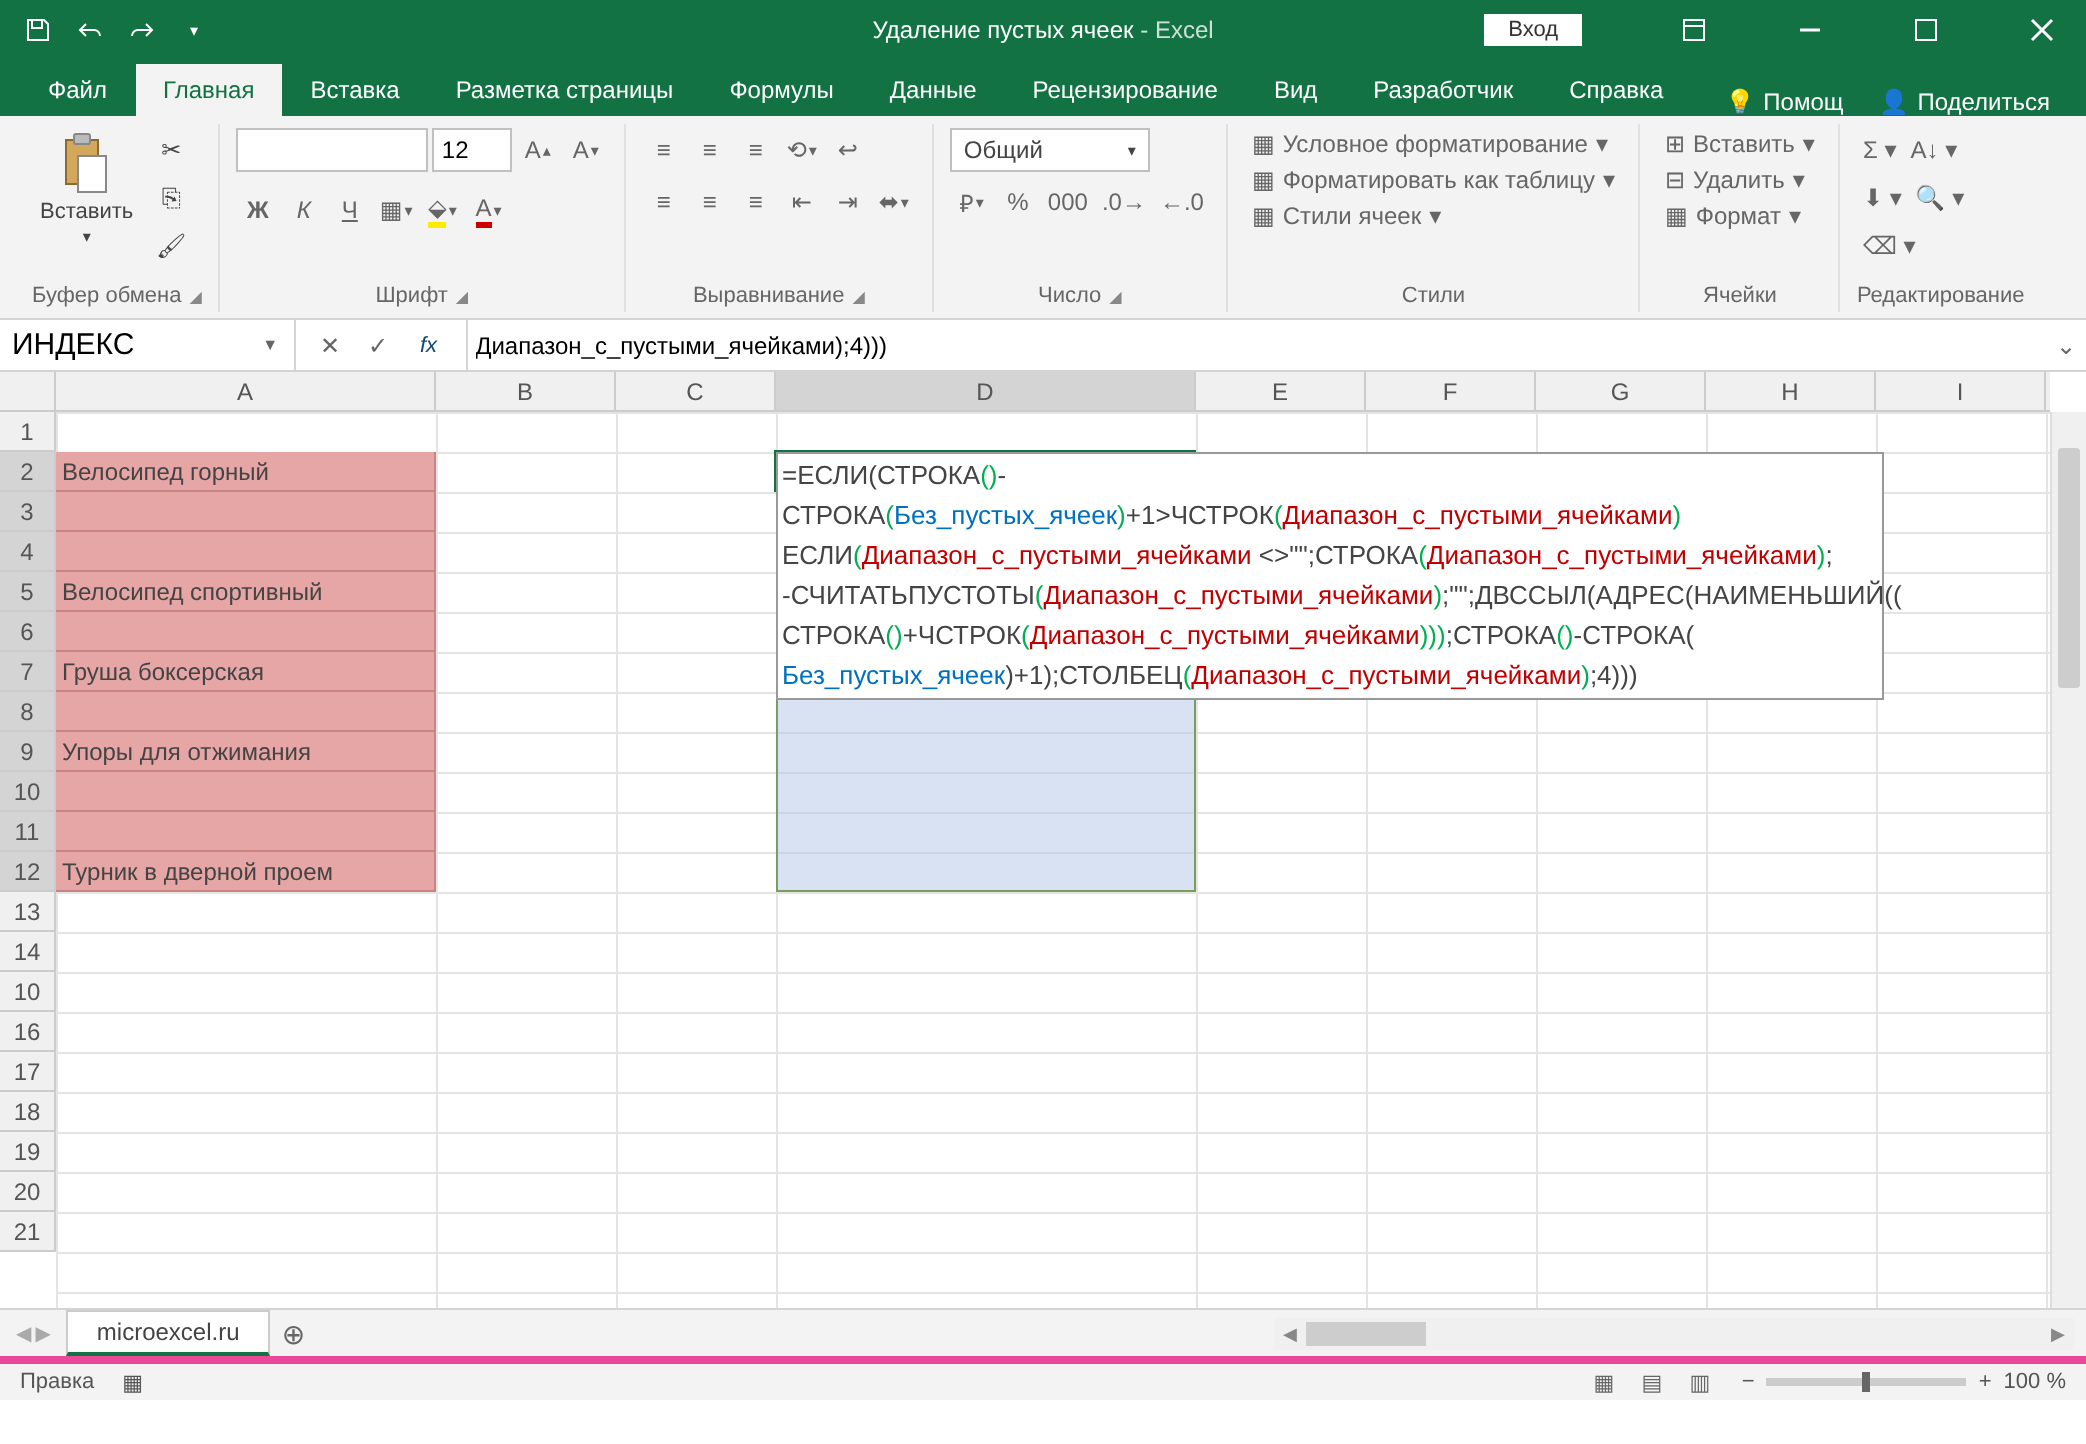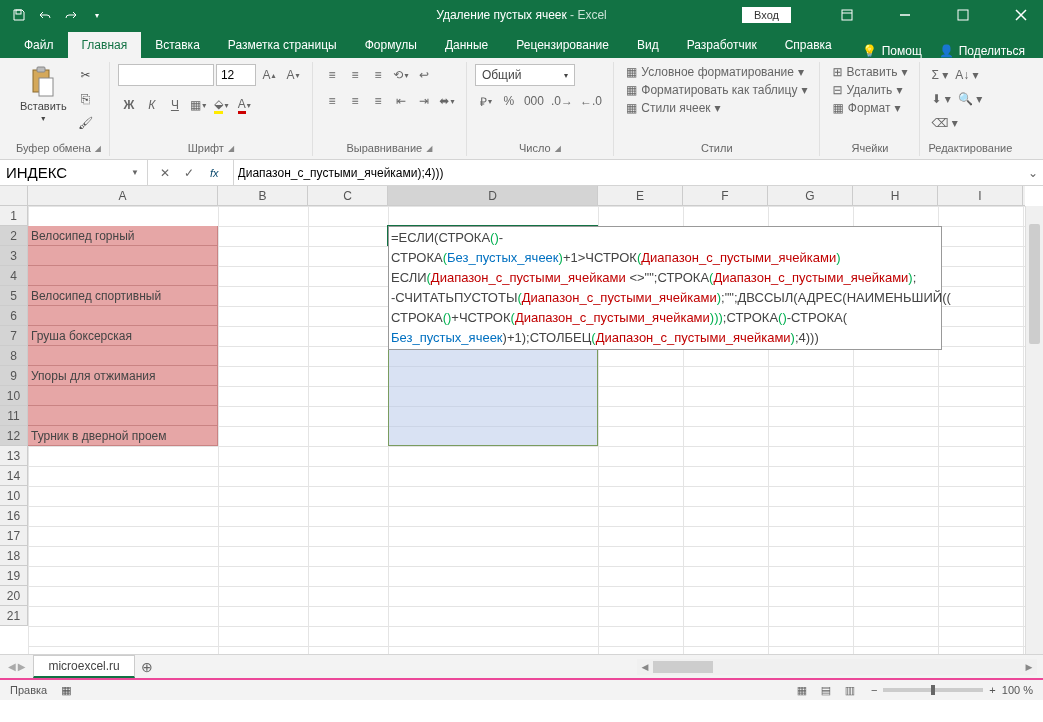--- a/index.html
+++ b/index.html
@@ -73,21 +73,21 @@
 .vthumb{position:absolute;top:18px;left:3px;right:3px;height:120px;background:#cdcdcd;border-radius:2px}
 .sheet-tabs{height:24px;border-top:1px solid #d4d4d4;display:flex;align-items:center;background:#f3f3f3}
 .st-nav{display:flex;gap:2px;padding:0 8px;color:#aaa}
 .st-nav span{cursor:pointer;font-size:10px}
 .stab{padding:3px 14px;background:#fff;border:1px solid #ccc;border-bottom:2px solid #127244;font-size:12px;cursor:pointer}
 .stab-add{width:24px;text-align:center;color:#666;cursor:pointer;font-size:14px}
 .hscroll{margin-left:auto;width:400px;height:16px;display:flex;align-items:center;background:#f0f0f0;margin-right:6px}
 .hs-arrow{width:16px;text-align:center;color:#888;font-size:9px;cursor:pointer}
 .hs-track{flex:1;height:12px;background:#f0f0f0;position:relative}
 .hs-thumb{position:absolute;left:0;width:60px;top:0;bottom:0;background:#cdcdcd}
-.statusbar{height:22px;background:#f3f3f3;border-top:2px solid #ec4899;display:flex;align-items:center;padding:0 10px;font-size:11px;color:#555}
+.statusbar{height:22px;background:#f3f3f3;border-top:4px solid #ec4899;display:flex;align-items:center;padding:0 10px;font-size:11px;color:#555}
 .sb-right{margin-left:auto;display:flex;align-items:center;gap:10px}
 .view-btns{display:flex;gap:2px}
 .vbtn{width:22px;height:18px;display:flex;align-items:center;justify-content:center;cursor:pointer;color:#666}
 .zoom{display:flex;align-items:center;gap:6px}
 .zoom-track{width:100px;height:4px;background:#ccc;position:relative}
 .zoom-thumb{position:absolute;left:48px;top:-3px;width:4px;height:10px;background:#666}
 </style>
 </head>
 <body>
 

